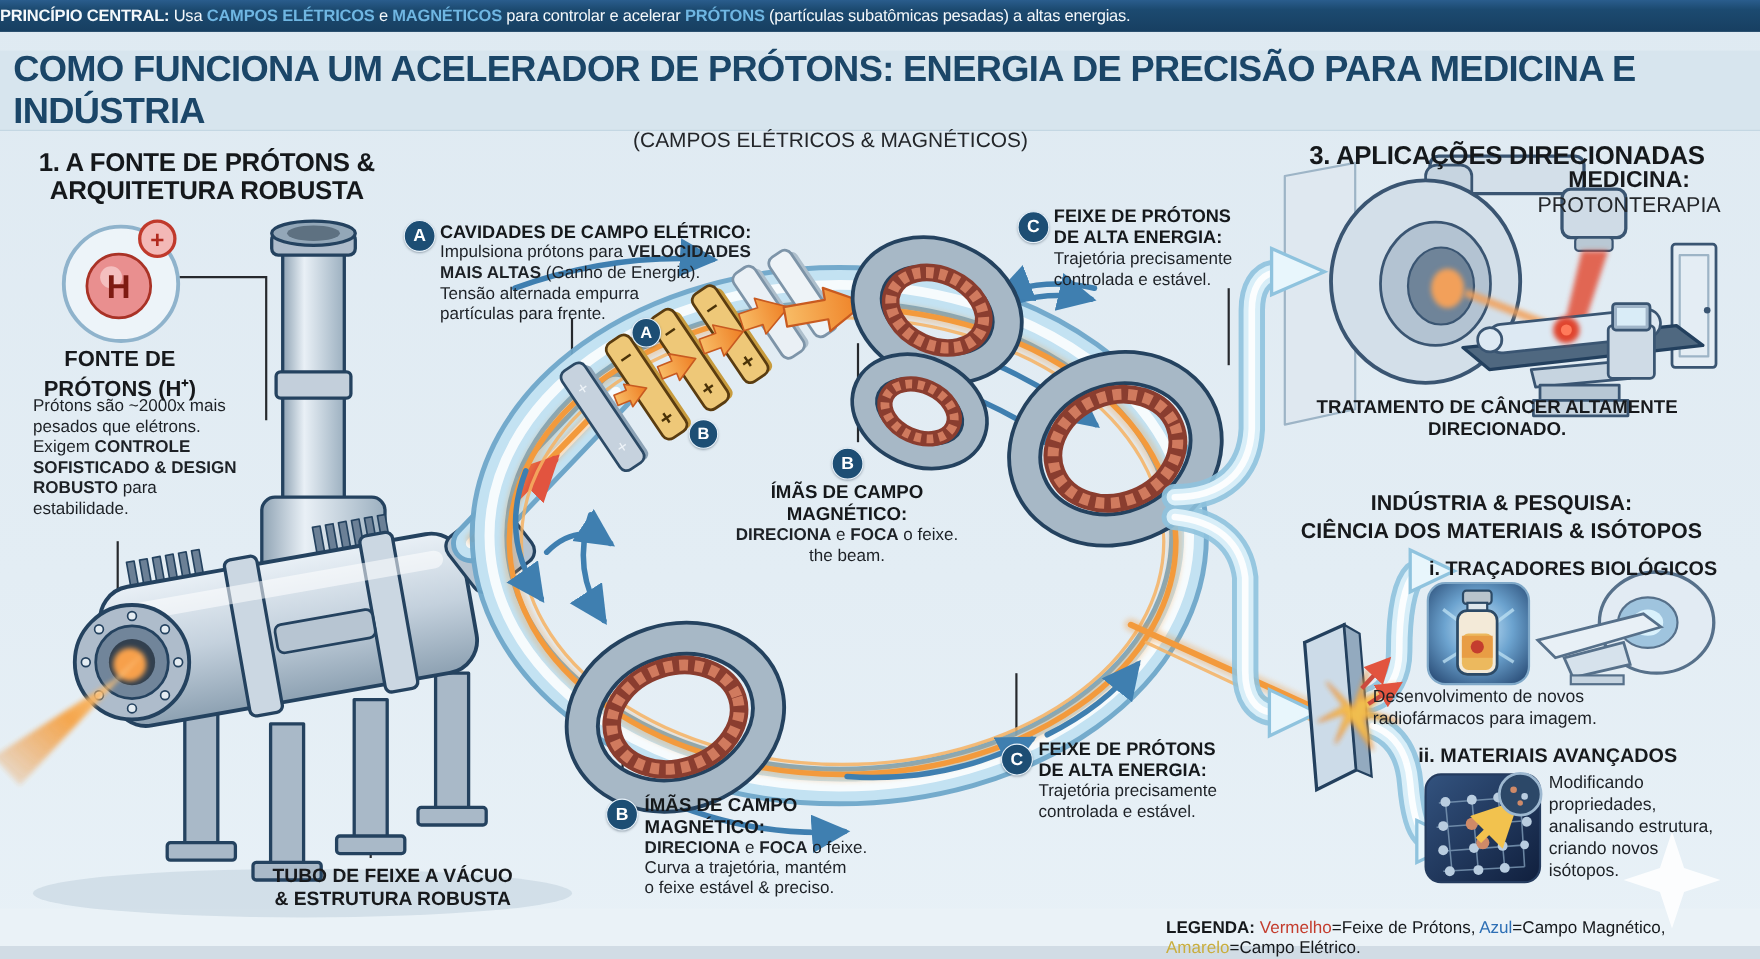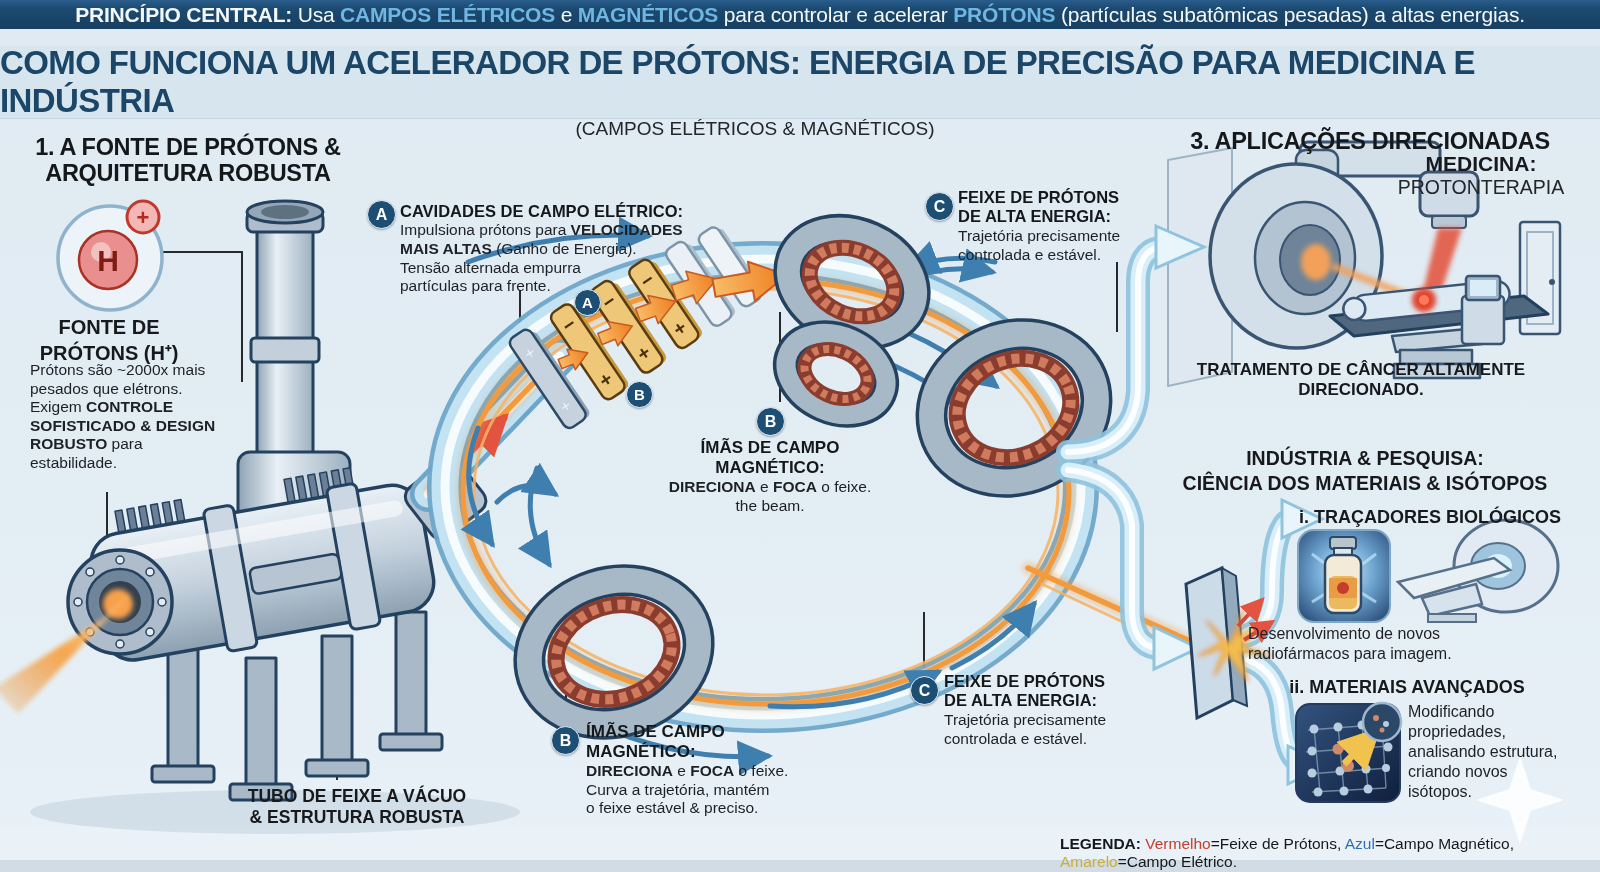--- a/index.html
+++ b/index.html
@@ -4,29 +4,29 @@
 <style>
   html,body{margin:0;padding:0;background:#9fb2c2;}
   #stage{position:relative;width:1600px;height:872px;overflow:hidden;
     background:linear-gradient(180deg,#dfeaf2 0%,#e3edf4 60%,#e8f1f7 100%);
     font-family:"Liberation Sans",sans-serif;color:#17191c;}
   .abs{position:absolute;}
   .pre{white-space:pre-line;}
   .ctr{text-align:center;}
   
   .banner{left:0;top:0;width:1600px;height:29px;background:linear-gradient(180deg,#2a5d8d 0%,#1c4a70 30%,#173f61 100%);
-    display:flex;align-items:center;justify-content:center;font-size:21px;color:#f4f8fb;letter-spacing:-0.2px;}
+    display:flex;align-items:center;justify-content:flex-start;font-size:15px;color:#f4f8fb;letter-spacing:-0.2px;}
   .banner .sb{font-weight:700;}
   .sc-lightblue{color:#6fb6e2;font-weight:700;}
   .sc-red{color:#c43d2e;}
   .sc-blue{color:#2d6fb5;}
   .sc-yellow{color:#c9ae3e;}
   .title-band{left:0;top:46px;width:1600px;height:72px;background:#d7e5ee;border-bottom:1px solid #c3d5e2;
     display:flex;align-items:center;justify-content:center;}
-  .main-title{font-size:33px;font-weight:800;color:#1b4668;letter-spacing:-0.6px;}
+  .main-title{font-size:33px;font-weight:800;color:#1b4668;letter-spacing:-0.6px;padding-left:12px;}
   
   .h-sec{font-size:23.5px;font-weight:800;color:#15181b;line-height:1.12;letter-spacing:-0.3px;margin-top:12px;}
   .h-sub{font-size:19px;font-weight:500;color:#23262a;}
   .lt{font-weight:800;font-size:16.5px;line-height:1.18;color:#15181b;}
   .lb{font-size:15.5px;line-height:1.2;color:#1d2126;}
   .lb .sb,.lt .sb{font-weight:800;}
   .badge{width:27px;height:27px;border-radius:50%;background:#1d4e74;color:#fff;font-weight:800;font-size:16px;
     display:flex;align-items:center;justify-content:center;border:1.5px solid #e8f2fa;box-shadow:0 1px 2px rgba(20,40,60,.35);}
   .kicker{font-size:21px;font-weight:800;}
   .kname{font-size:19.5px;font-weight:500;color:#23262a;}

